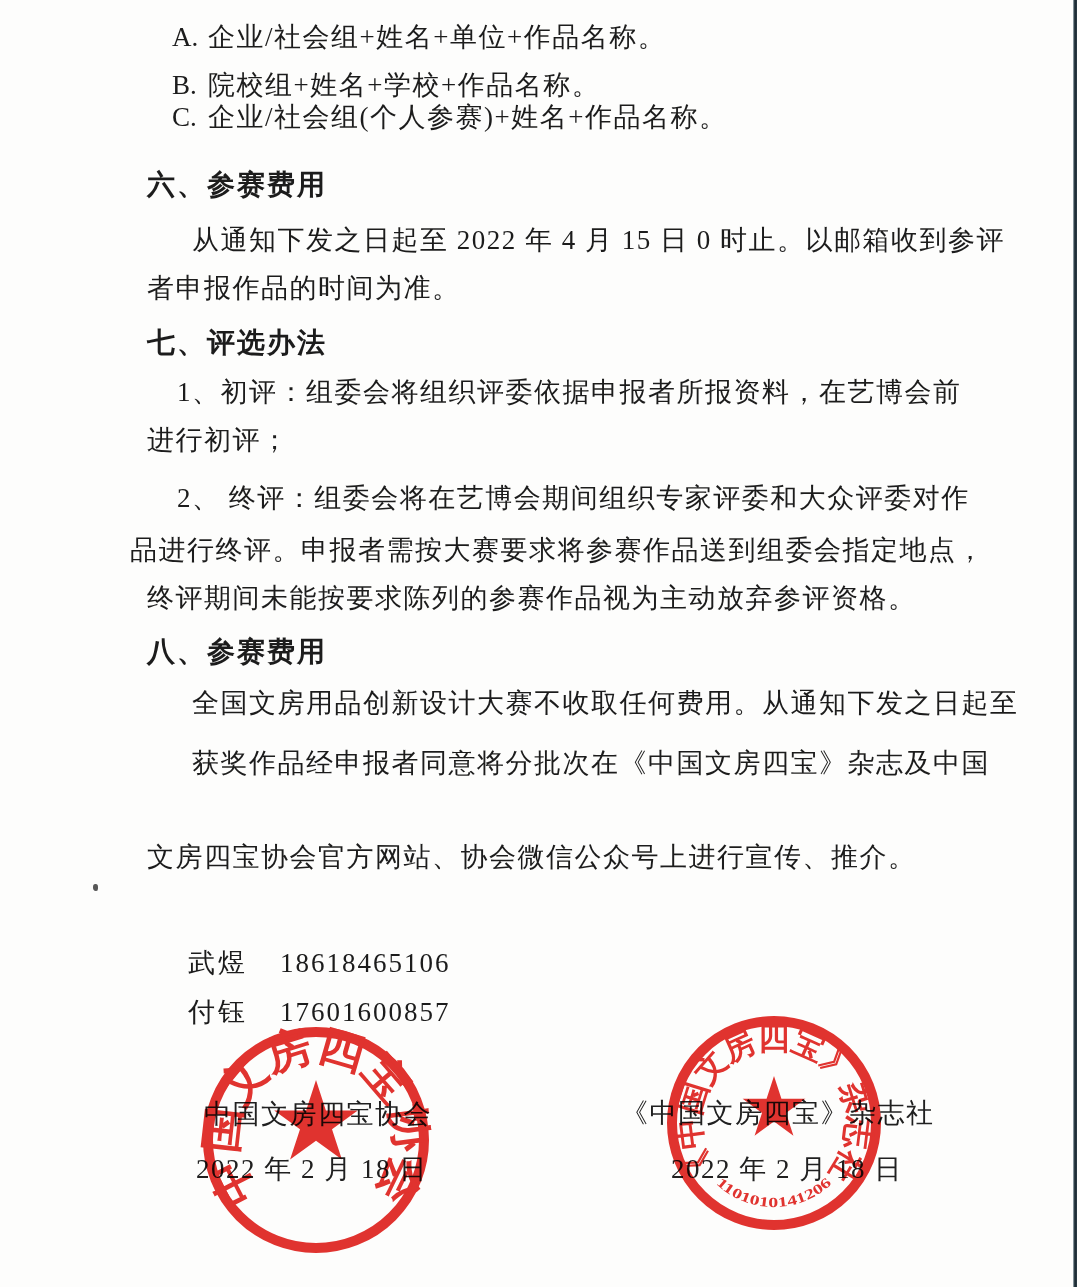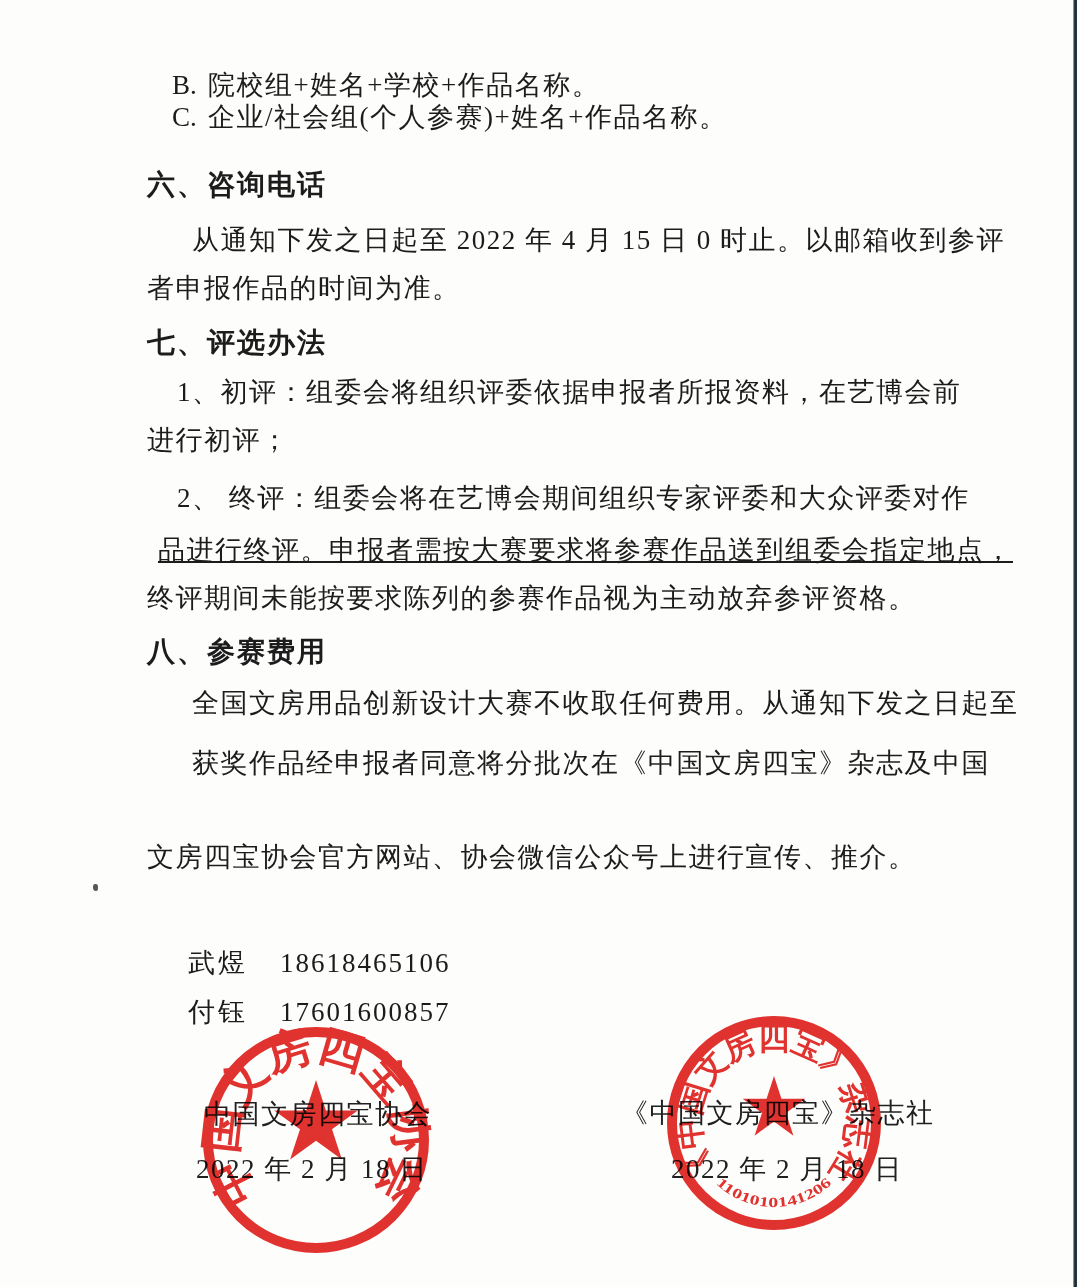--- a/index.html
+++ b/index.html
@@ -31,36 +31,39 @@
   .dot-artifact {
     position:absolute; left:93px; top:884px; width:5px; height:7px;
     background:#3a3a3a; border-radius:50% 50% 40% 60%; opacity:.85;
   }
 </style>
 </head>
 <body>
 
 <div class="page">
 
+  <div class="line" style="top:18px;left:172px;">
+    <span class="list-label">A.</span><span>企业/社会组+姓名+单位+作品名称。</span>
+  </div>
   <div class="line" style="top:66px;left:172px;">
     <span class="list-label">B.</span><span>院校组+姓名+学校+作品名称。</span>
   </div>
   <div class="line" style="top:98px;left:172px;">
     <span class="list-label">C.</span><span>企业/社会组(个人参赛)+姓名+作品名称。</span>
   </div>
 
-  <div class="line heading" style="top:166px;left:147px;">六、咨询电话</div>
+  <div class="line heading" style="top:166px;left:147px;">六、参赛费用</div>
   <div class="line" style="top:221px;left:192px;">从通知下发之日起至 2022 年 4 月 15 日 0 时止。以邮箱收到参评</div>
   <div class="line" style="top:269px;left:147px;">者申报作品的时间为准。</div>
 
   <div class="line heading" style="top:324px;left:147px;">七、评选办法</div>
   <div class="line" style="top:373px;left:177px;">1、初评：组委会将组织评委依据申报者所报资料，在艺博会前</div>
   <div class="line" style="top:421px;left:147px;">进行初评；</div>
   <div class="line" style="top:479px;left:177px;">2、 终评：组委会将在艺博会期间组织专家评委和大众评委对作</div>
-  <div class="line" style="top:531px;left:158px;text-decoration:underline;">品进行终评。申报者需按大赛要求将参赛作品送到组委会指定地点，</div>
+  <div class="line" style="top:531px;left:130px;">品进行终评。申报者需按大赛要求将参赛作品送到组委会指定地点，</div>
   <div class="line" style="top:579px;left:147px;">终评期间未能按要求陈列的参赛作品视为主动放弃参评资格。</div>
 
   <div class="line heading" style="top:633px;left:147px;">八、参赛费用</div>
   <div class="line" style="top:684px;left:192px;">全国文房用品创新设计大赛不收取任何费用。从通知下发之日起至</div>
   <div class="line" style="top:744px;left:192px;">获奖作品经申报者同意将分批次在《中国文房四宝》杂志及中国</div>
   <div class="line" style="top:838px;left:147px;">文房四宝协会官方网站、协会微信公众号上进行宣传、推介。</div>
 
 
   <div class="line" style="top:944px;left:188px;">
     <span class="contact-name">武煜</span><span class="contact-phone">18618465106</span>

